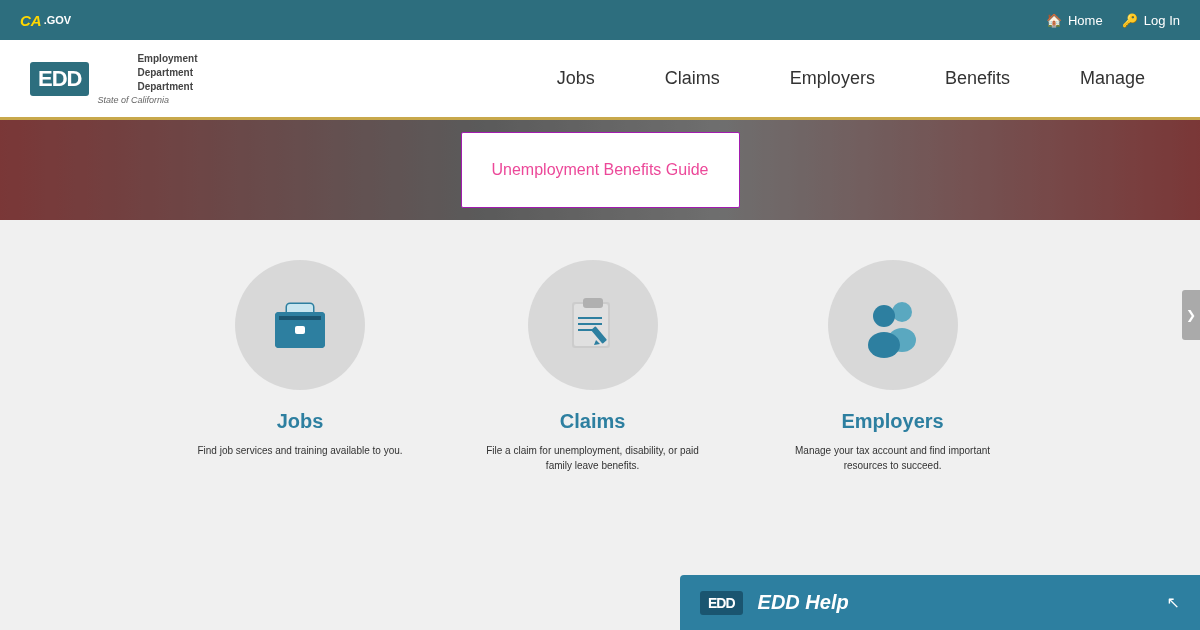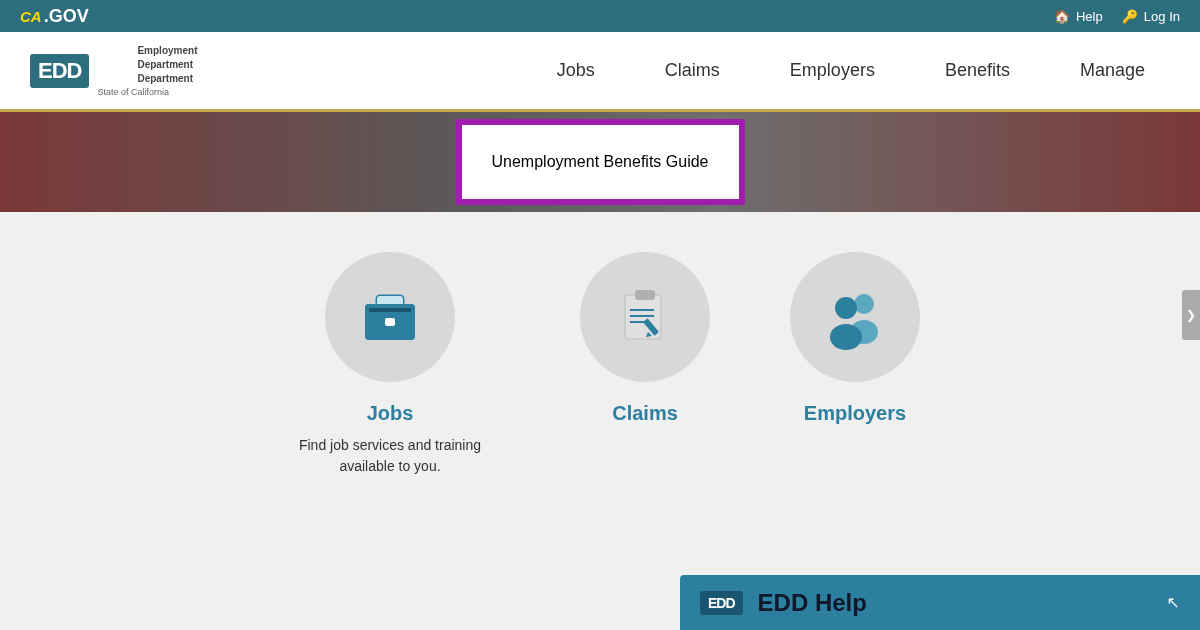--- a/index.html
+++ b/index.html
@@ -1,21 +1,21 @@
 <!DOCTYPE html>
 <html><head>
   <meta charset="utf-8">
   <style>
     * { margin: 0; padding: 0; box-sizing: border-box; }
     body { font-family: Arial, sans-serif; width: 1200px; height: 630px; overflow: hidden; background: #f0f0f0; }
 
     
     #top-bar {
       background: #2d6e7e;
-      height: 32px;
+      height: 40px;
       display: flex;
       align-items: center;
       justify-content: space-between;
       padding: 0 20px;
     }
     #top-bar-left {
       display: flex;
       align-items: center;
     }
     #ca-gov-logo {
@@ -26,21 +26,21 @@
       align-items: center;
       gap: 2px;
     }
     #ca-gov-logo .ca-text {
       font-style: italic;
       font-size: 15px;
       color: #ffd700;
     }
     #ca-gov-logo .gov-text {
       color: #fff;
-      font-size: 18px;
+      font-size: 11px;
     }
     #top-bar-right {
       display: flex;
       align-items: center;
       gap: 20px;
     }
     .top-bar-link {
       color: #fff;
       font-size: 13px;
       text-decoration: none;
@@ -86,20 +86,21 @@
       font-size: 10px;
       color: #444;
       line-height: 1.4;
       font-weight: bold;
       margin-left: 40px;
     }
     .edd-logo-subtext {
       font-size: 9px;
       color: #666;
       margin-top: 1px;
+      font-style: italic;
     }
     #nav {
       flex: 1;
       display: flex;
       justify-content: flex-end;
       align-items: center;
       gap: 60px;
       padding-right: 20px;
     }
     .nav-item {
@@ -127,24 +128,24 @@
     }
     #hero-bg-overlay {
       position: absolute;
       top: 0; left: 0; right: 0; bottom: 0;
       background: rgba(50,50,50,0.3);
     }
     #hero-btn {
       position: relative;
       z-index: 2;
       background: #fff;
-      border: 6px solid #a21caf;
+      border: 1px solid #a21caf;
       padding: 28px 30px;
       font-size: 16px;
-      color: #000000;
+      color: #ec4899;
       cursor: pointer;
       border-radius: 2px;
     }
 
     
     #main {
       background: #f0f0f0;
       padding: 40px 60px 20px;
       display: flex;
       justify-content: center;
@@ -173,21 +174,21 @@
     }
     .card-title {
       color: #2d7fa0;
       font-size: 20px;
       font-weight: bold;
       margin-bottom: 10px;
       cursor: pointer;
     }
     .card-desc {
       color: #333;
-      font-size: 14px;
+      font-size: 10px;
       line-height: 1.5;
     }
 
     
     #scroll-handle {
       position: absolute;
       right: 0;
       top: 50%;
       transform: translateY(-50%);
       width: 18px;
@@ -218,24 +219,25 @@
     .edd-help-logo {
       background: #1a5570;
       color: #fff;
       font-size: 14px;
       font-weight: bold;
       padding: 4px 8px;
       border-radius: 3px;
       letter-spacing: -1px;
     }
     .edd-help-text {
-      color: #0f172a;
-      font-size: 24px;
+      color: #ffffff;
+      font-size: 20px;
       font-weight: bold;
       flex: 1;
+      font-style: italic;
     }
     .edd-help-cursor {
       color: #fff;
       font-size: 16px;
     }
 
     #page-wrapper {
       position: relative;
       width: 1200px;
       height: 630px;
@@ -250,21 +252,21 @@
   <div id="top-bar">
     <div id="top-bar-left">
       <div id="ca-gov-logo">
         <span class="ca-text">CA</span>
         <span class="gov-text">.GOV</span>
       </div>
     </div>
     <div id="top-bar-right">
       <a class="top-bar-link">
         <span class="top-bar-icon">🏠</span>
-        <span>Help</span>
+        <span>Home</span>
       </a>
       <a class="top-bar-link">
         <span class="top-bar-icon">🔑</span>
         <span>Log In</span>
       </a>
     </div>
   </div>
 
   <div id="header">
     <div id="logo-area">
@@ -319,34 +321,36 @@
 
           <line x1="20" y1="28" x2="44" y2="28" stroke="#2d7fa0" stroke-width="2"></line>
           <line x1="20" y1="34" x2="44" y2="34" stroke="#2d7fa0" stroke-width="2"></line>
           <line x1="20" y1="40" x2="36" y2="40" stroke="#2d7fa0" stroke-width="2"></line>
 
           <rect x="38" y="36" width="6" height="18" rx="1" transform="rotate(-40 41 45)" fill="#2d7fa0"></rect>
           <polygon points="38,50 42,54 36,55" fill="#2d7fa0"></polygon>
         </svg>
       </div>
       <div class="card-title">Claims</div>
+      <div class="card-desc">File a claim for unemployment, disability, or paid family leave benefits.</div>
     </div>
 
     <div class="card">
       <div class="card-icon-circle">
         <svg viewBox="0 0 70 70">
 
           <circle cx="44" cy="22" r="10" fill="#5aa8c0"></circle>
           <ellipse cx="44" cy="50" rx="14" ry="12" fill="#5aa8c0"></ellipse>
 
           <circle cx="26" cy="26" r="11" fill="#2d7fa0"></circle>
           <ellipse cx="26" cy="55" rx="16" ry="13" fill="#2d7fa0"></ellipse>
         </svg>
       </div>
       <div class="card-title">Employers</div>
+      <div class="card-desc">Manage your tax account and find important resources to succeed.</div>
     </div>
 
   </div>
 
   <div id="scroll-handle">❯</div>
 
   <div id="edd-help-bar">
     <div class="edd-help-logo">EDD</div>
     <span class="edd-help-text">EDD Help</span>
     <span class="edd-help-cursor">↖</span>

